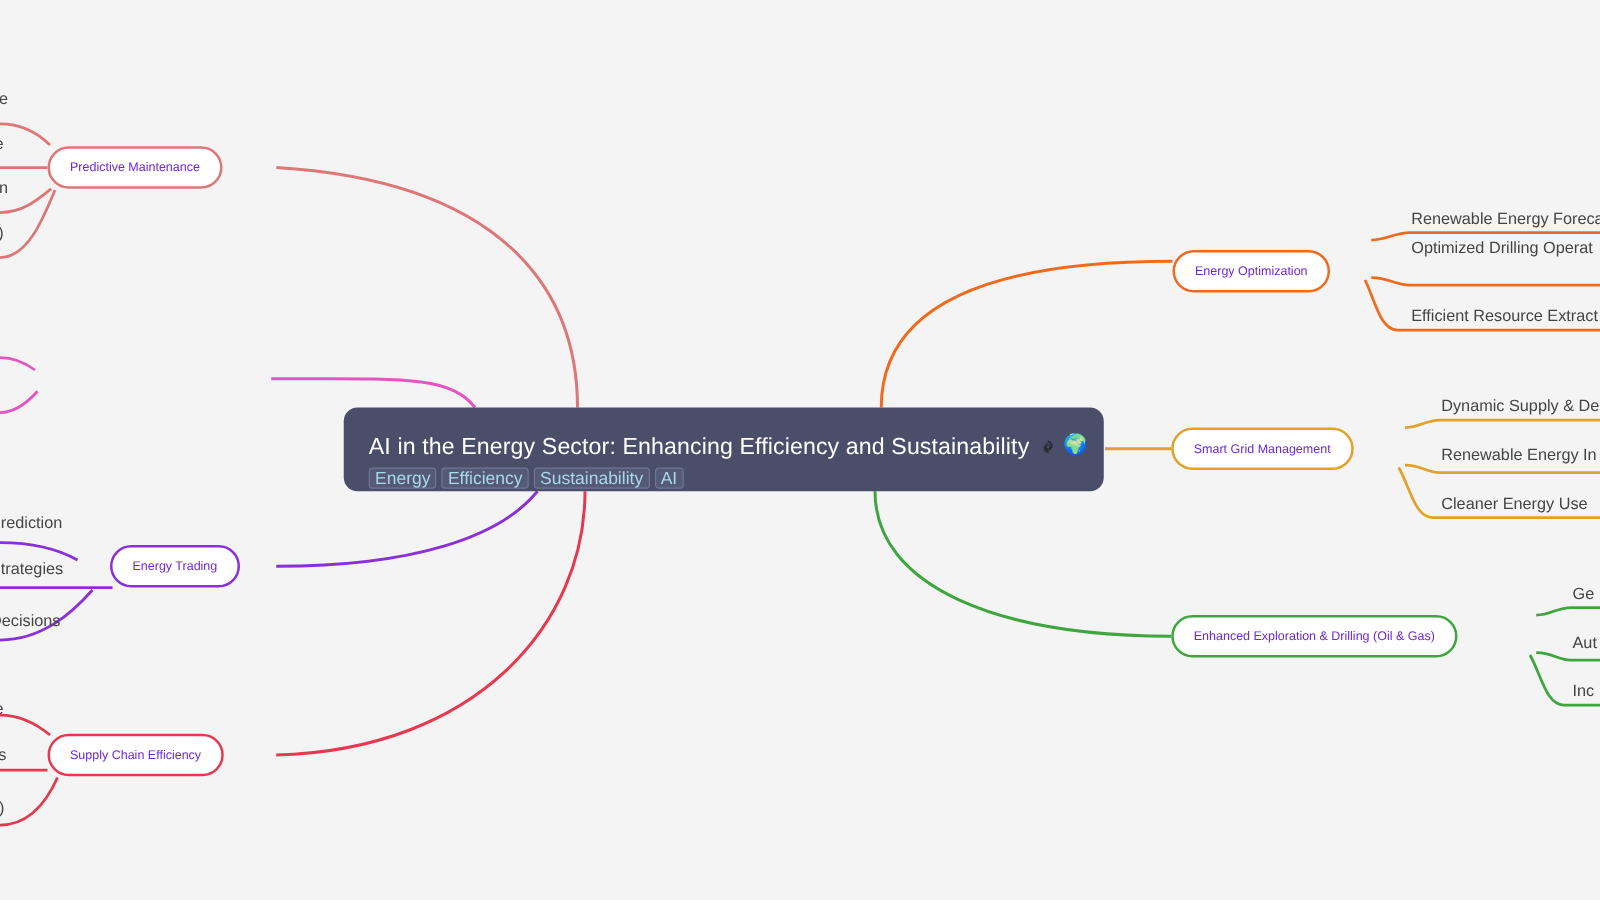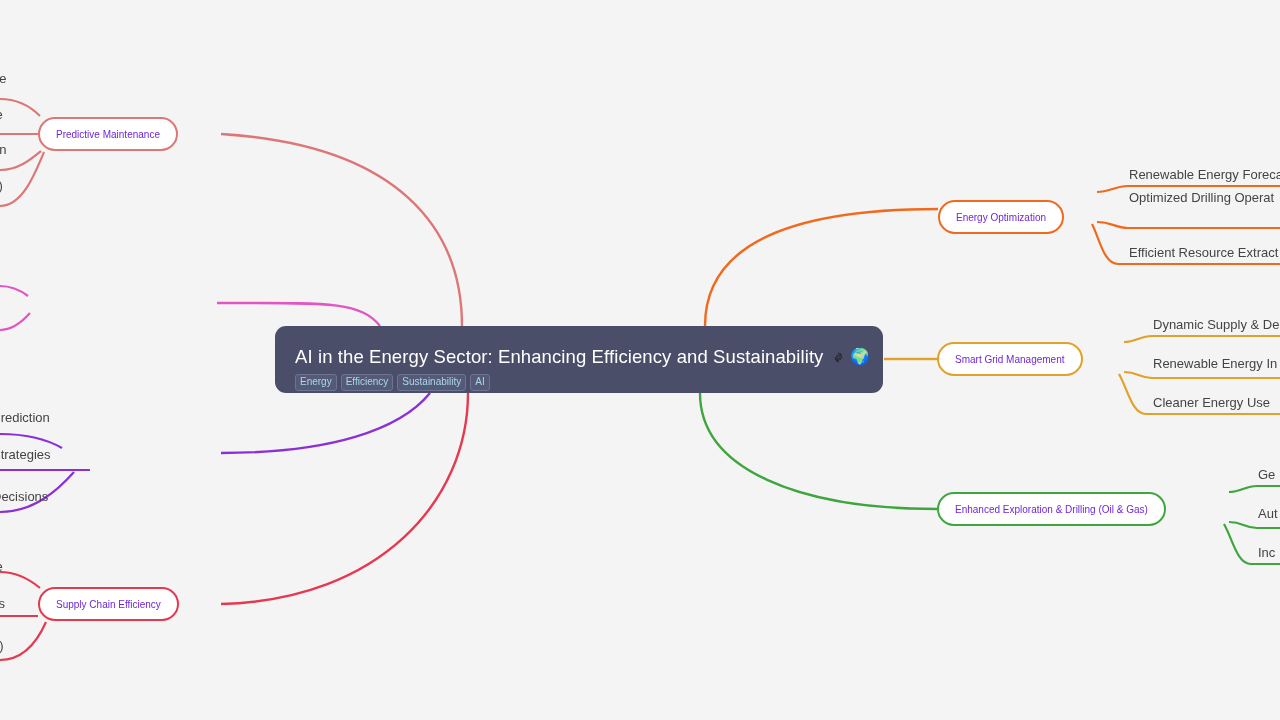--- a/index.html
+++ b/index.html
@@ -33,21 +33,21 @@
   .root-title {
     color: #ffffff;
     font-size: 18.5px;
     letter-spacing: 0.1px;
     white-space: nowrap;
   }
   .gear-icon { margin-left: 9px; display: inline-flex; align-items: center; }
   .globe-icon { margin-left: 5px; font-size: 16px; line-height: 1; }
   .tag-row { display: flex; gap: 4px; margin-top: 6px; }
   .tag {
-    font-size: 10px;
+    font-size: 14px;
     color: #a8d8ea;
     background: #555a77;
     border: 1px solid #6e7496;
     border-radius: 3px;
     padding: 1px 4px 2px 4px;
     line-height: 12px;
     white-space: nowrap;
   }
   
   .branch-node {
@@ -144,20 +144,23 @@
       <span class="tag">Sustainability</span>
       <span class="tag">AI</span>
     </div>
   </div>
 
   <div class="branch-node" style="left:38px; top:117px; border-color:#dd7777;">
     <span>Predictive Maintenance</span>
   </div>
 
 
+  <div class="branch-node" style="left:88px; top:436px; border-color:#8b2fd8;">
+    <span>Energy Trading</span>
+  </div>
 
   <div class="branch-node" style="left:38px; top:587px; border-color:#e63950;justify-content:flex-end;">
     <span>Supply Chain Efficiency</span>
   </div>
 
   <div class="branch-node" style="left:938px; top:200px; border-color:#f06a1e;">
     <span>Energy Optimization</span>
   </div>
 
   <div class="branch-node" style="left:937px; top:342px; border-color:#e0a22a;">

